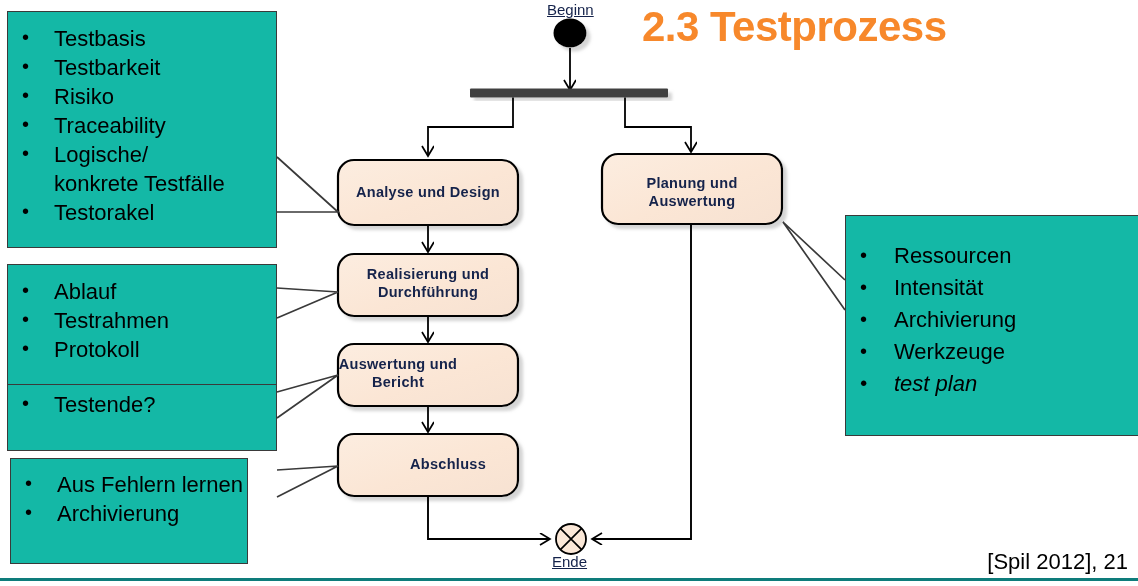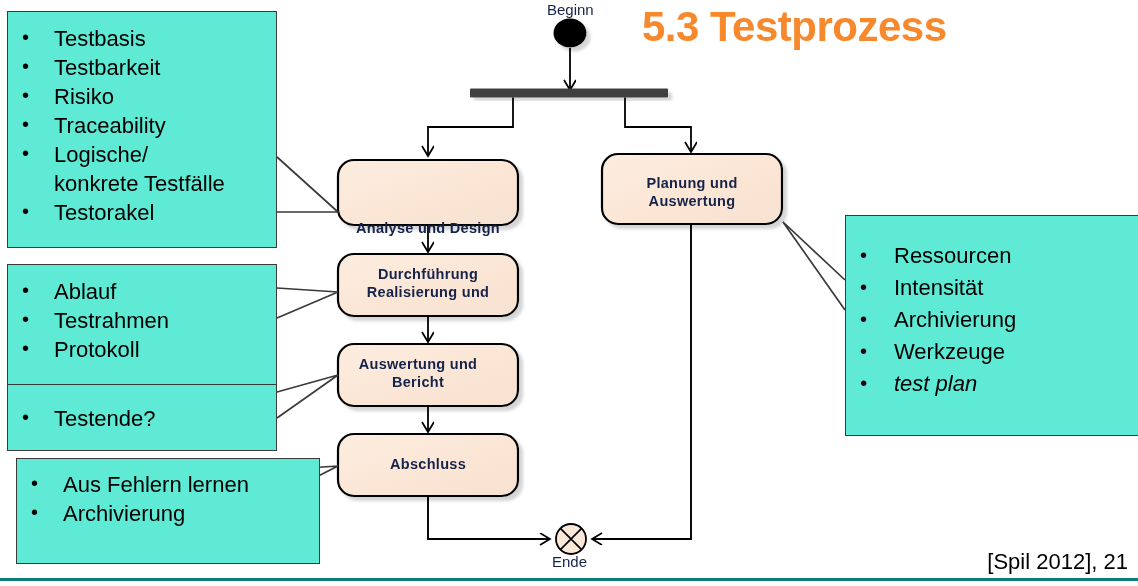--- a/index.html
+++ b/index.html
@@ -24,21 +24,21 @@
     font-weight:bold;
     color:#F7882B;
     letter-spacing:-0.5px;
     white-space:nowrap;
   }
 
   
   .note{
     position:absolute;
     border:1.6px solid #3a3a3a;
-    background:#5eead4;
+    background:#14b8a6;
     box-sizing:border-box;
     z-index:6;
   }
   .note ul{
     list-style:none;
     margin:0;
     padding:0;
   }
   .note li{
     position:relative;
@@ -54,22 +54,22 @@
     left:14px; top:-1px;
     font-size:20px;
     color:#000;
   }
   .note li.italic{ font-style:italic; }
   .note li.nobullet{ }
   .note li.nobullet::before{ content:""; }
 
   #note-1{ left:7px;  top:11px;  width:270px; height:237px; padding-top:12px;}
   #note-2{ left:7px;  top:264px; width:270px; height:129px; padding-top:12px;}
-  #note-3{ left:7px;  top:384px; width:270px; height:67px;  padding-top:19px;}
-  #note-4{ left:16px;  top:458px; width:304px; height:106px; padding-top:11px;}
+  #note-3{ left:7px;  top:384px; width:270px; height:67px;  padding-top:5px;}
+  #note-4{ left:10px;  top:458px; width:238px; height:106px; padding-top:11px;}
   #note-5{ left:845px;top:215px; width:312px; height:221px; padding-top:24px;}
   #note-5 li{ padding-left:48px; font-size:22px; line-height:32px;}
   #note-5 li::before{ left:14px; }
 
   
   #diagram{
     position:absolute;
     left:0; top:0;
     width:1138px; height:586px;
     z-index:3;
@@ -80,32 +80,33 @@
     position:absolute;
     text-align:center;
     font-size:14.5px;
     font-weight:bold;
     color:#15234B;
     letter-spacing:0.3px;
     line-height:18px;
     z-index:5;
     pointer-events:none;
   }
-  #lbl-analyse   { left:338px; top:183px; width:180px;margin-top:36px;}
+  #lbl-analyse   { left:338px; top:183px; width:180px;}
   #lbl-realisier { left:338px; top:265px; width:180px;}
-  #lbl-auswert   { left:338px; top:355px; width:160px;}
-  #lbl-abschluss { left:338px; top:455px; width:180px;}
+  #lbl-auswert   { left:318px; top:355px; width:160px;}
+  #lbl-abschluss { left:338px; top:455px; width:180px;padding-left:20px;}
   #lbl-planung   { left:602px; top:174px; width:180px;}
 
   .node-caption{
     position:absolute;
     font-size:15px;
     color:#15234B;
     z-index:5;
     white-space:nowrap;
+    text-decoration:underline;
   }
   #cap-beginn{ left:547px; top:1px; }
   #cap-ende  { left:552px; top:553px; }
 
   
   #footer-cite{
     position:absolute;
     right:10px; top:549px;
     font-size:22px;
     color:#000000;
@@ -119,21 +120,21 @@
     width:1138px; height:2.5px;
     background:#0E7C7B;
     z-index:7;
   }
 </style>
 </head>
 <body>
 
 <div id="slide">
 
-  <div id="slide-title">5.3 Testprozess</div>
+  <div id="slide-title">2.3 Testprozess</div>
 
   <svg id="diagram" viewBox="0 0 1138 586" xmlns="http://www.w3.org/2000/svg">
     <defs>
       <filter id="dropshadow" x="-20%" y="-20%" width="150%" height="150%">
         <feOffset in="SourceAlpha" dx="4" dy="4" result="off"></feOffset>
         <feGaussianBlur in="off" stdDeviation="1.6" result="bl"></feGaussianBlur>
         <feColorMatrix in="bl" type="matrix" values="0 0 0 0 0.45  0 0 0 0 0.45  0 0 0 0 0.45  0 0 0 0.55 0" result="sh"></feColorMatrix>
         <feMerge>
           <feMergeNode in="sh"></feMergeNode>
           <feMergeNode in="SourceGraphic"></feMergeNode>
@@ -212,22 +213,22 @@
     </g>
 
     <g>
       <path d="M845,280 L783,222 L845,310" fill="none" stroke="#3a3a3a" stroke-width="1.7"></path>
     </g>
   </svg>
 
   <div class="act-label" id="lbl-analyse">Analyse und Design</div>
 
   <div class="act-label" id="lbl-realisier">
+    <div>Realisierung und</div>
     <div>Durchführung</div>
-    <div>Realisierung und</div>
   </div>
 
   <div class="act-label" id="lbl-auswert">
     <div>Auswertung und</div>
     <div>Bericht</div>
   </div>
 
   <div class="act-label" id="lbl-abschluss">Abschluss</div>
 
   <div class="act-label" id="lbl-planung">

